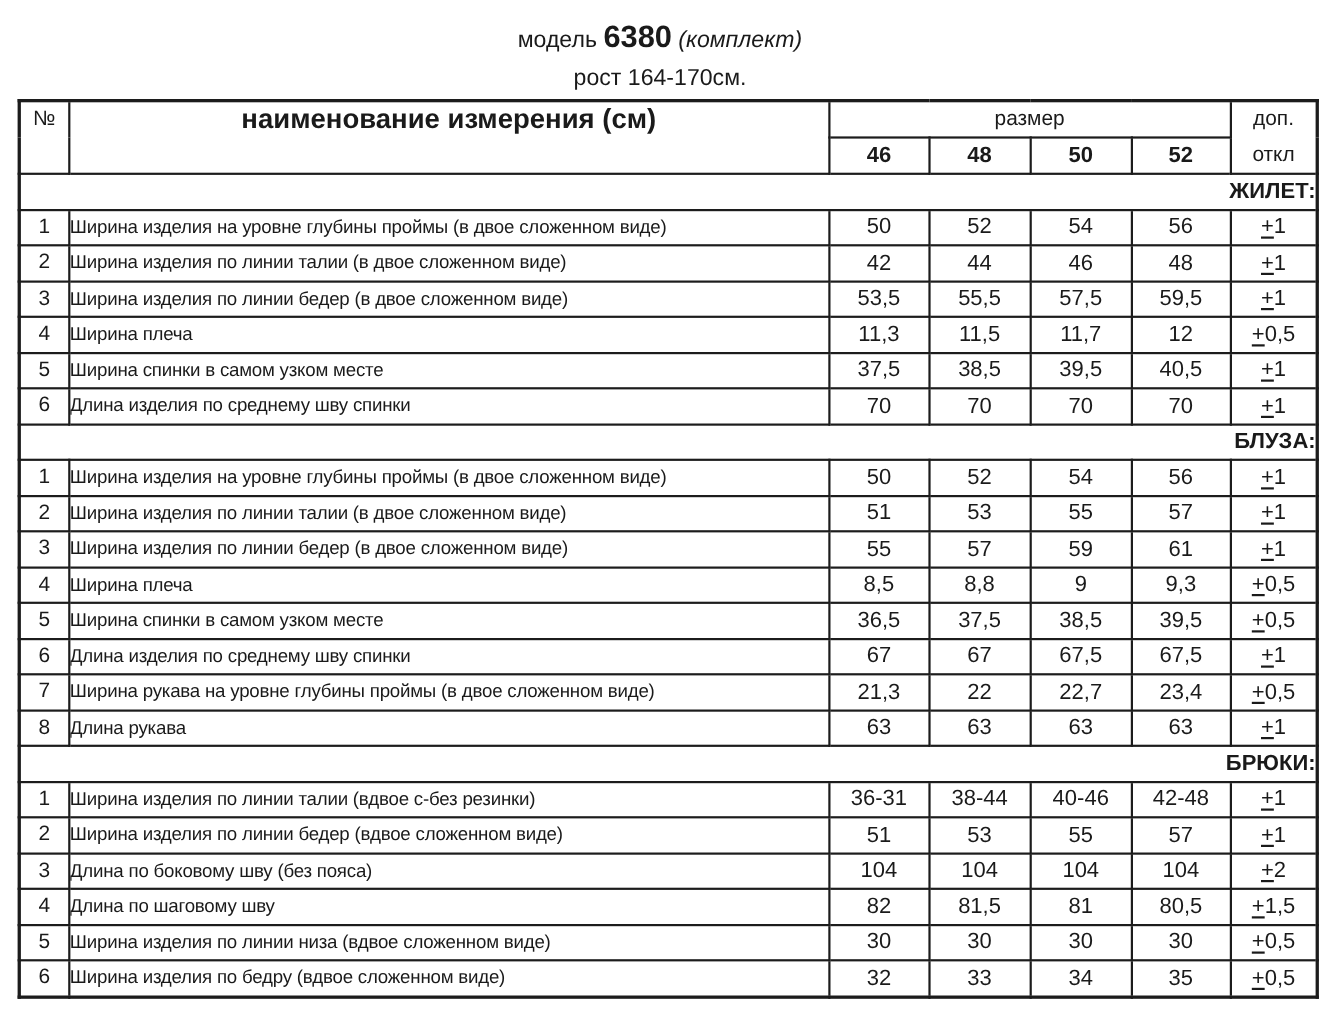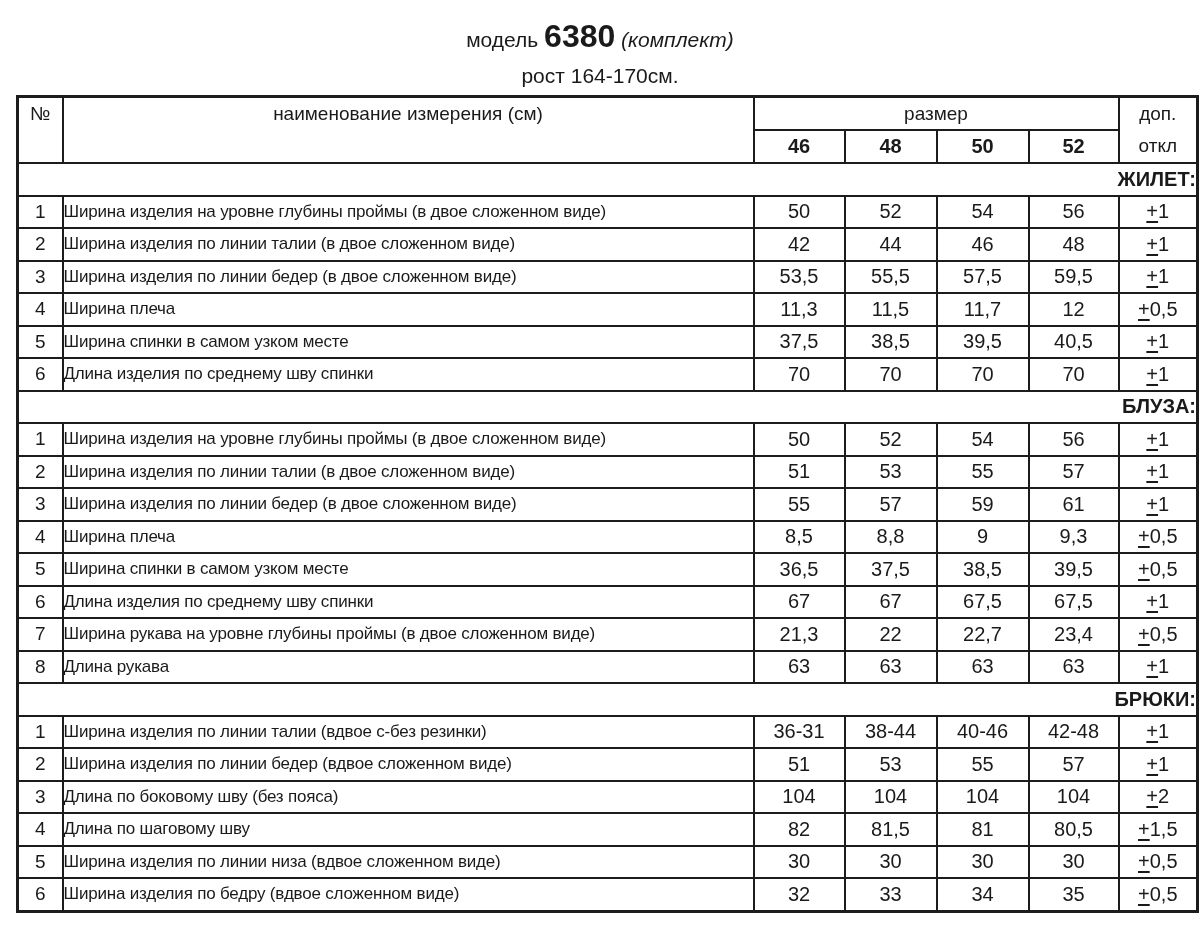--- a/index.html
+++ b/index.html
@@ -22,21 +22,21 @@
     font-size: 24px;
     font-weight: bold;
     letter-spacing: -0.3px;
   }
   .title-model {
     margin-top: 11px;
     font-size: 21px;
   }
   .title-model .model-number {
     font-weight: bold;
-    font-size: 32px;
+    font-size: 28px;
   }
   .title-model .model-kit {
     font-style: italic;
   }
   .title-height {
     margin-top: 9px;
     font-size: 21px;
   }
   table.meas {
     border-collapse: collapse;
@@ -54,22 +54,22 @@
   }
   thead th { border-bottom-width: 3px; }
   th.h-no {
     font-weight: normal;
     font-size: 19px;
     text-align: center;
     vertical-align: top;
     line-height: 31px;
   }
   th.h-name {
-    font-weight: normal;
-    font-size: 19px;
+    font-weight: bold;
+    font-size: 25px;
     text-align: center;
     vertical-align: top;
     line-height: 31px;
   }
   th.h-size {
     font-weight: normal;
     font-size: 19px;
     text-align: center;
   }
   th.h-sz-num {

